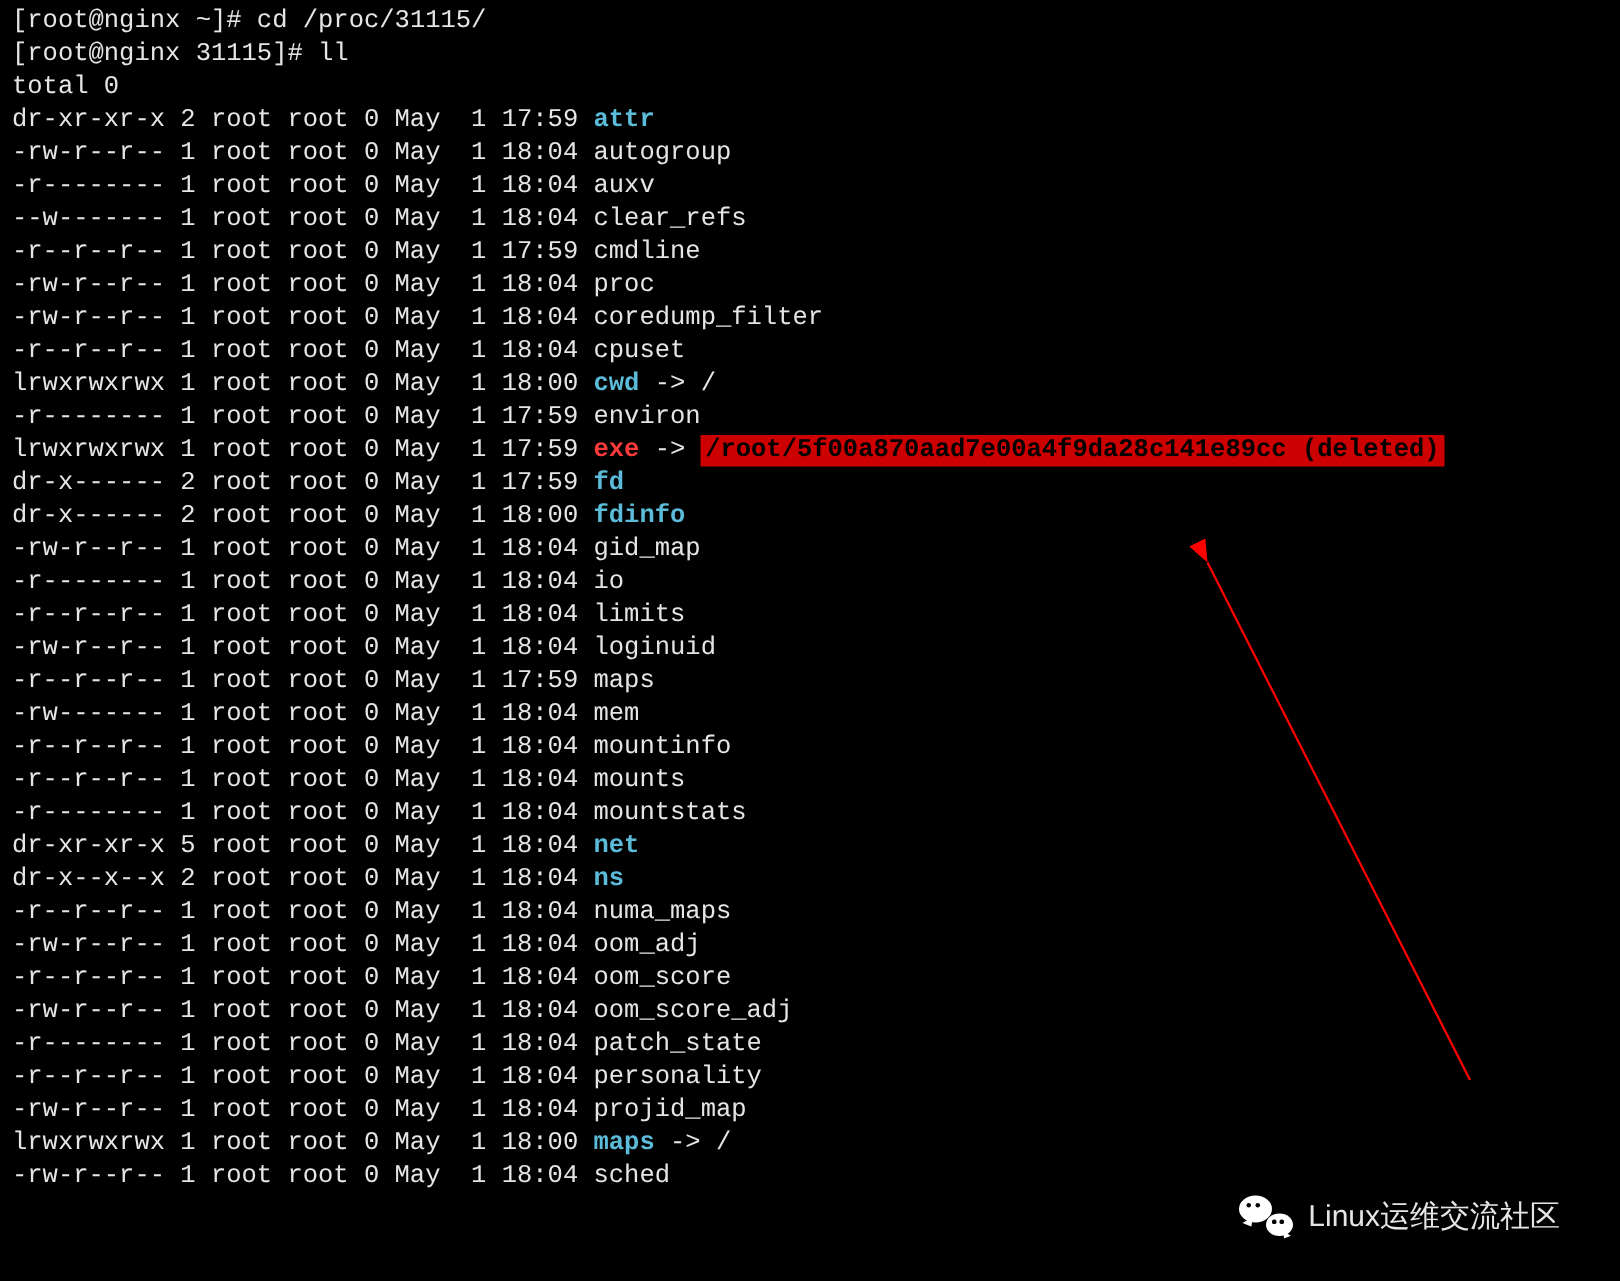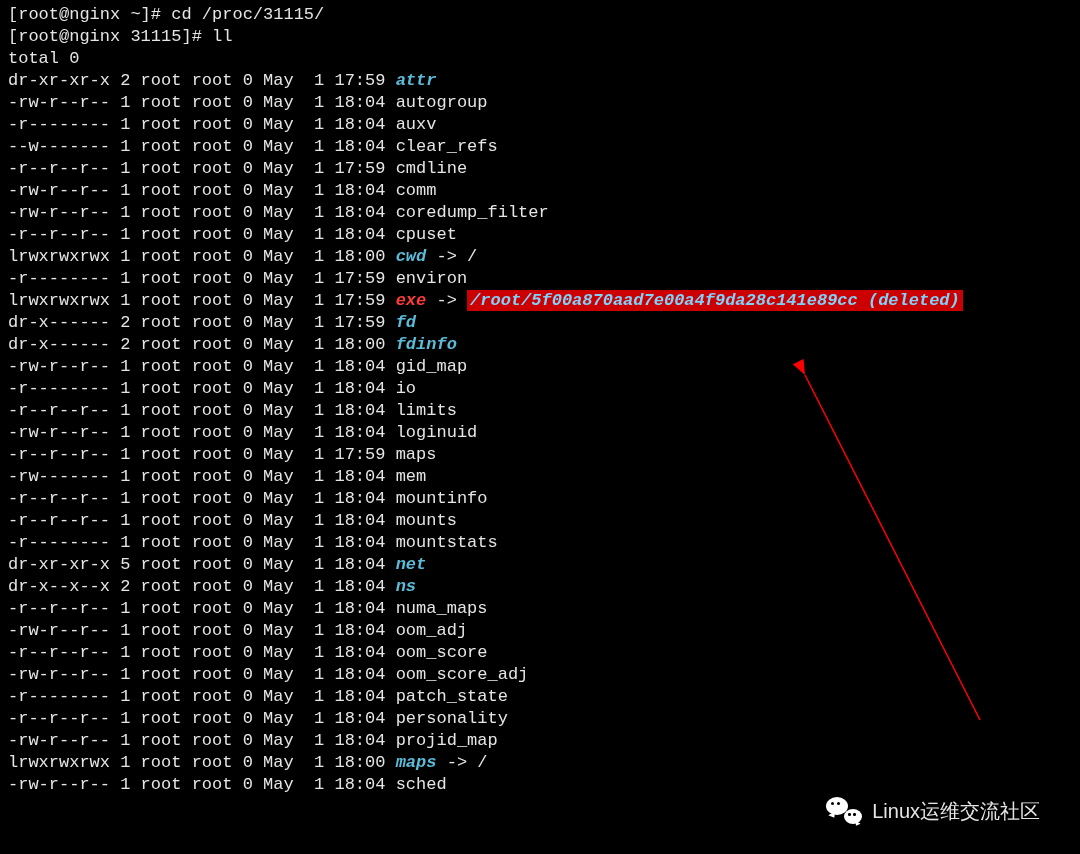--- a/index.html
+++ b/index.html
@@ -24,29 +24,28 @@
       font-family: inherit;
     }
     .white {
       color: #e5e5e5;
     }
     .cyan {
       color: #5bbbd8;
     }
     .bold {
       font-weight: bold;
-      font-style: italic;
     }
     .red-text {
       color: #ff3a3a;
       text-align: center;
     }
     .red-bg {
       background: #cc0000;
-      color: #7dd3fc;
+      color: #000000;
       padding: 1px 3px;
     }
     .arrow-annotation {
       position: absolute;
       top: 320px;
       left: 490px;
       width: 520px;
       height: 430px;
       pointer-events: none;
     }
@@ -135,21 +134,21 @@
 
 <div id="terminal">
     <div class="line"><span class="white">[root@nginx ~]# </span><span class="white">cd /proc/31115/</span></div>
     <div class="line"><span class="white">[root@nginx 31115]# </span><span class="white">ll</span></div>
     <div class="line"><span class="white">total 0</span></div>
     <div class="line"><span class="white">dr-xr-xr-x 2 root root 0 May  1 17:59 </span><span class="cyan bold">attr</span></div>
     <div class="line"><span class="white">-rw-r--r-- 1 root root 0 May  1 18:04 </span><span class="white">autogroup</span></div>
     <div class="line"><span class="white">-r-------- 1 root root 0 May  1 18:04 </span><span class="white">auxv</span></div>
     <div class="line"><span class="white">--w------- 1 root root 0 May  1 18:04 </span><span class="white">clear_refs</span></div>
     <div class="line"><span class="white">-r--r--r-- 1 root root 0 May  1 17:59 </span><span class="white">cmdline</span></div>
-    <div class="line"><span class="white">-rw-r--r-- 1 root root 0 May  1 18:04 </span><span class="white">comm</span></div>
+    <div class="line"><span class="white">-rw-r--r-- 1 root root 0 May  1 18:04 </span><span class="white">proc</span></div>
     <div class="line"><span class="white">-rw-r--r-- 1 root root 0 May  1 18:04 </span><span class="white">coredump_filter</span></div>
     <div class="line"><span class="white">-r--r--r-- 1 root root 0 May  1 18:04 </span><span class="white">cpuset</span></div>
     <div class="line"><span class="white">lrwxrwxrwx 1 root root 0 May  1 18:00 </span><span class="cyan bold">cwd</span><span class="white"> -&gt; </span><span class="white">/</span></div>
     <div class="line"><span class="white">-r-------- 1 root root 0 May  1 17:59 </span><span class="white">environ</span></div>
     <div class="line"><span class="white">lrwxrwxrwx 1 root root 0 May  1 17:59 </span><span class="red-text bold">exe</span><span class="white"> -&gt; </span><span class="red-bg bold">/root/5f00a870aad7e00a4f9da28c141e89cc (deleted)</span></div>
     <div class="line"><span class="white">dr-x------ 2 root root 0 May  1 17:59 </span><span class="cyan bold">fd</span></div>
     <div class="line"><span class="white">dr-x------ 2 root root 0 May  1 18:00 </span><span class="cyan bold">fdinfo</span></div>
     <div class="line"><span class="white">-rw-r--r-- 1 root root 0 May  1 18:04 </span><span class="white">gid_map</span></div>
     <div class="line"><span class="white">-r-------- 1 root root 0 May  1 18:04 </span><span class="white">io</span></div>
     <div class="line"><span class="white">-r--r--r-- 1 root root 0 May  1 18:04 </span><span class="white">limits</span></div>

